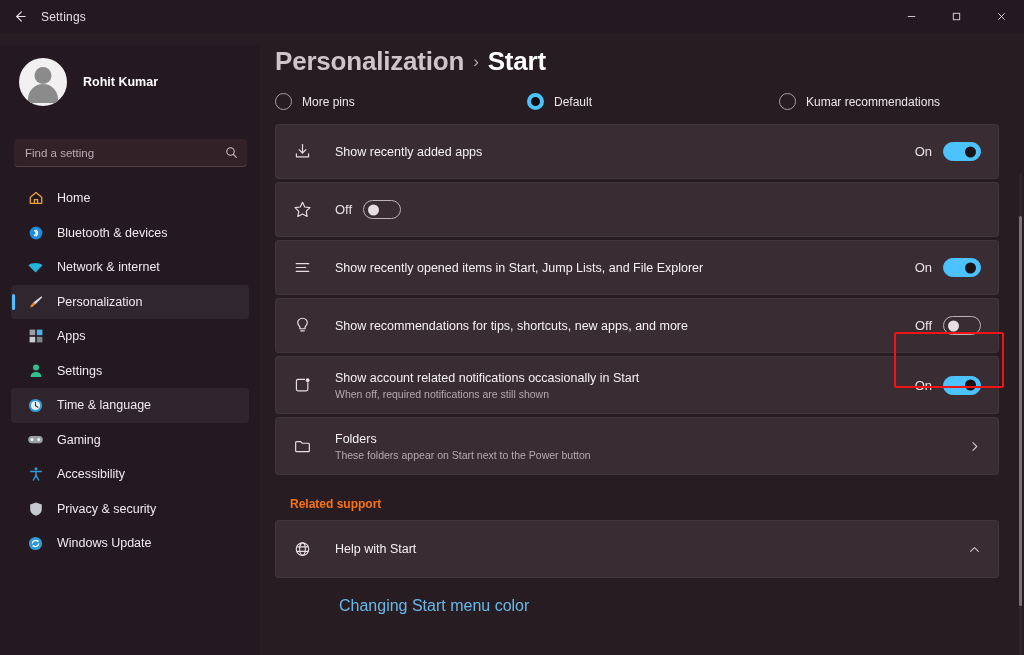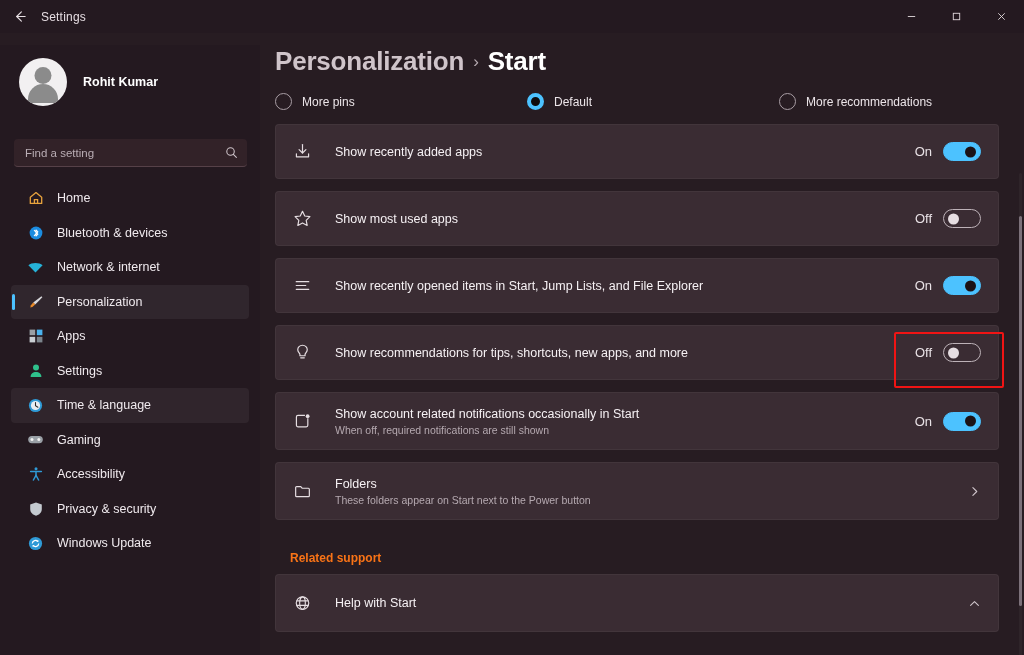--- a/index.html
+++ b/index.html
@@ -193,21 +193,21 @@
     background: #0f0c0e;
   }
 
   .cards {
     padding: 6px 25px 0 15px;
   }
   .card {
     background: #3a2c33;
     border-radius: 4px;
     border: 1px solid rgba(255,255,255,.045);
-    margin-bottom: 12px;
+    margin-bottom: 3px;
     display: flex;
     align-items: center;
     padding: 0 17px 0 16px;
     min-height: 55px;
   }
   .card.tall { min-height: 58px; }
   .card-ico {
     width: 21px; height: 21px;
     flex: none;
     margin-right: 22px;
@@ -470,21 +470,21 @@
     <div class="radio-opt">
       <span class="radio-dot"></span>
       <span>More pins</span>
     </div>
     <div class="radio-opt checked">
       <span class="radio-dot"></span>
       <span>Default</span>
     </div>
     <div class="radio-opt">
       <span class="radio-dot"></span>
-      <span>More recommendations</span>
+      <span>Kumar recommendations</span>
     </div>
   </div>
 
   <div class="cards">
 
     <div class="card">
       <span class="card-ico">
         <svg width="19" height="19" viewBox="0 0 20 20" fill="none" stroke="currentColor" stroke-width="1.25" stroke-linecap="round" stroke-linejoin="round">
           <path d="M10 2.6 V11.4"></path>
             <path d="M6.4 8 L10 11.6 L13.6 8"></path>
@@ -501,23 +501,20 @@
           </span>
       </div>
     </div>
 
     <div class="card">
       <span class="card-ico">
         <svg width="19" height="19" viewBox="0 0 20 20" fill="none" stroke="currentColor" stroke-width="1.25" stroke-linejoin="round">
           <path d="M10 2.4 L12.4 7.4 L17.8 8.1 L13.9 11.9 L14.9 17.3 L10 14.7 L5.1 17.3 L6.1 11.9 L2.2 8.1 L7.6 7.4 Z"></path>
         </svg>
       </span>
-      <div class="card-text">
-        <div class="card-title">Show most used apps</div>
-      </div>
       <div class="card-right">
         <span class="toggle-label">Off</span>
         <span class="switch off">
             <span class="knob"></span>
           </span>
       </div>
     </div>
 
     <div class="card">
       <span class="card-ico">

